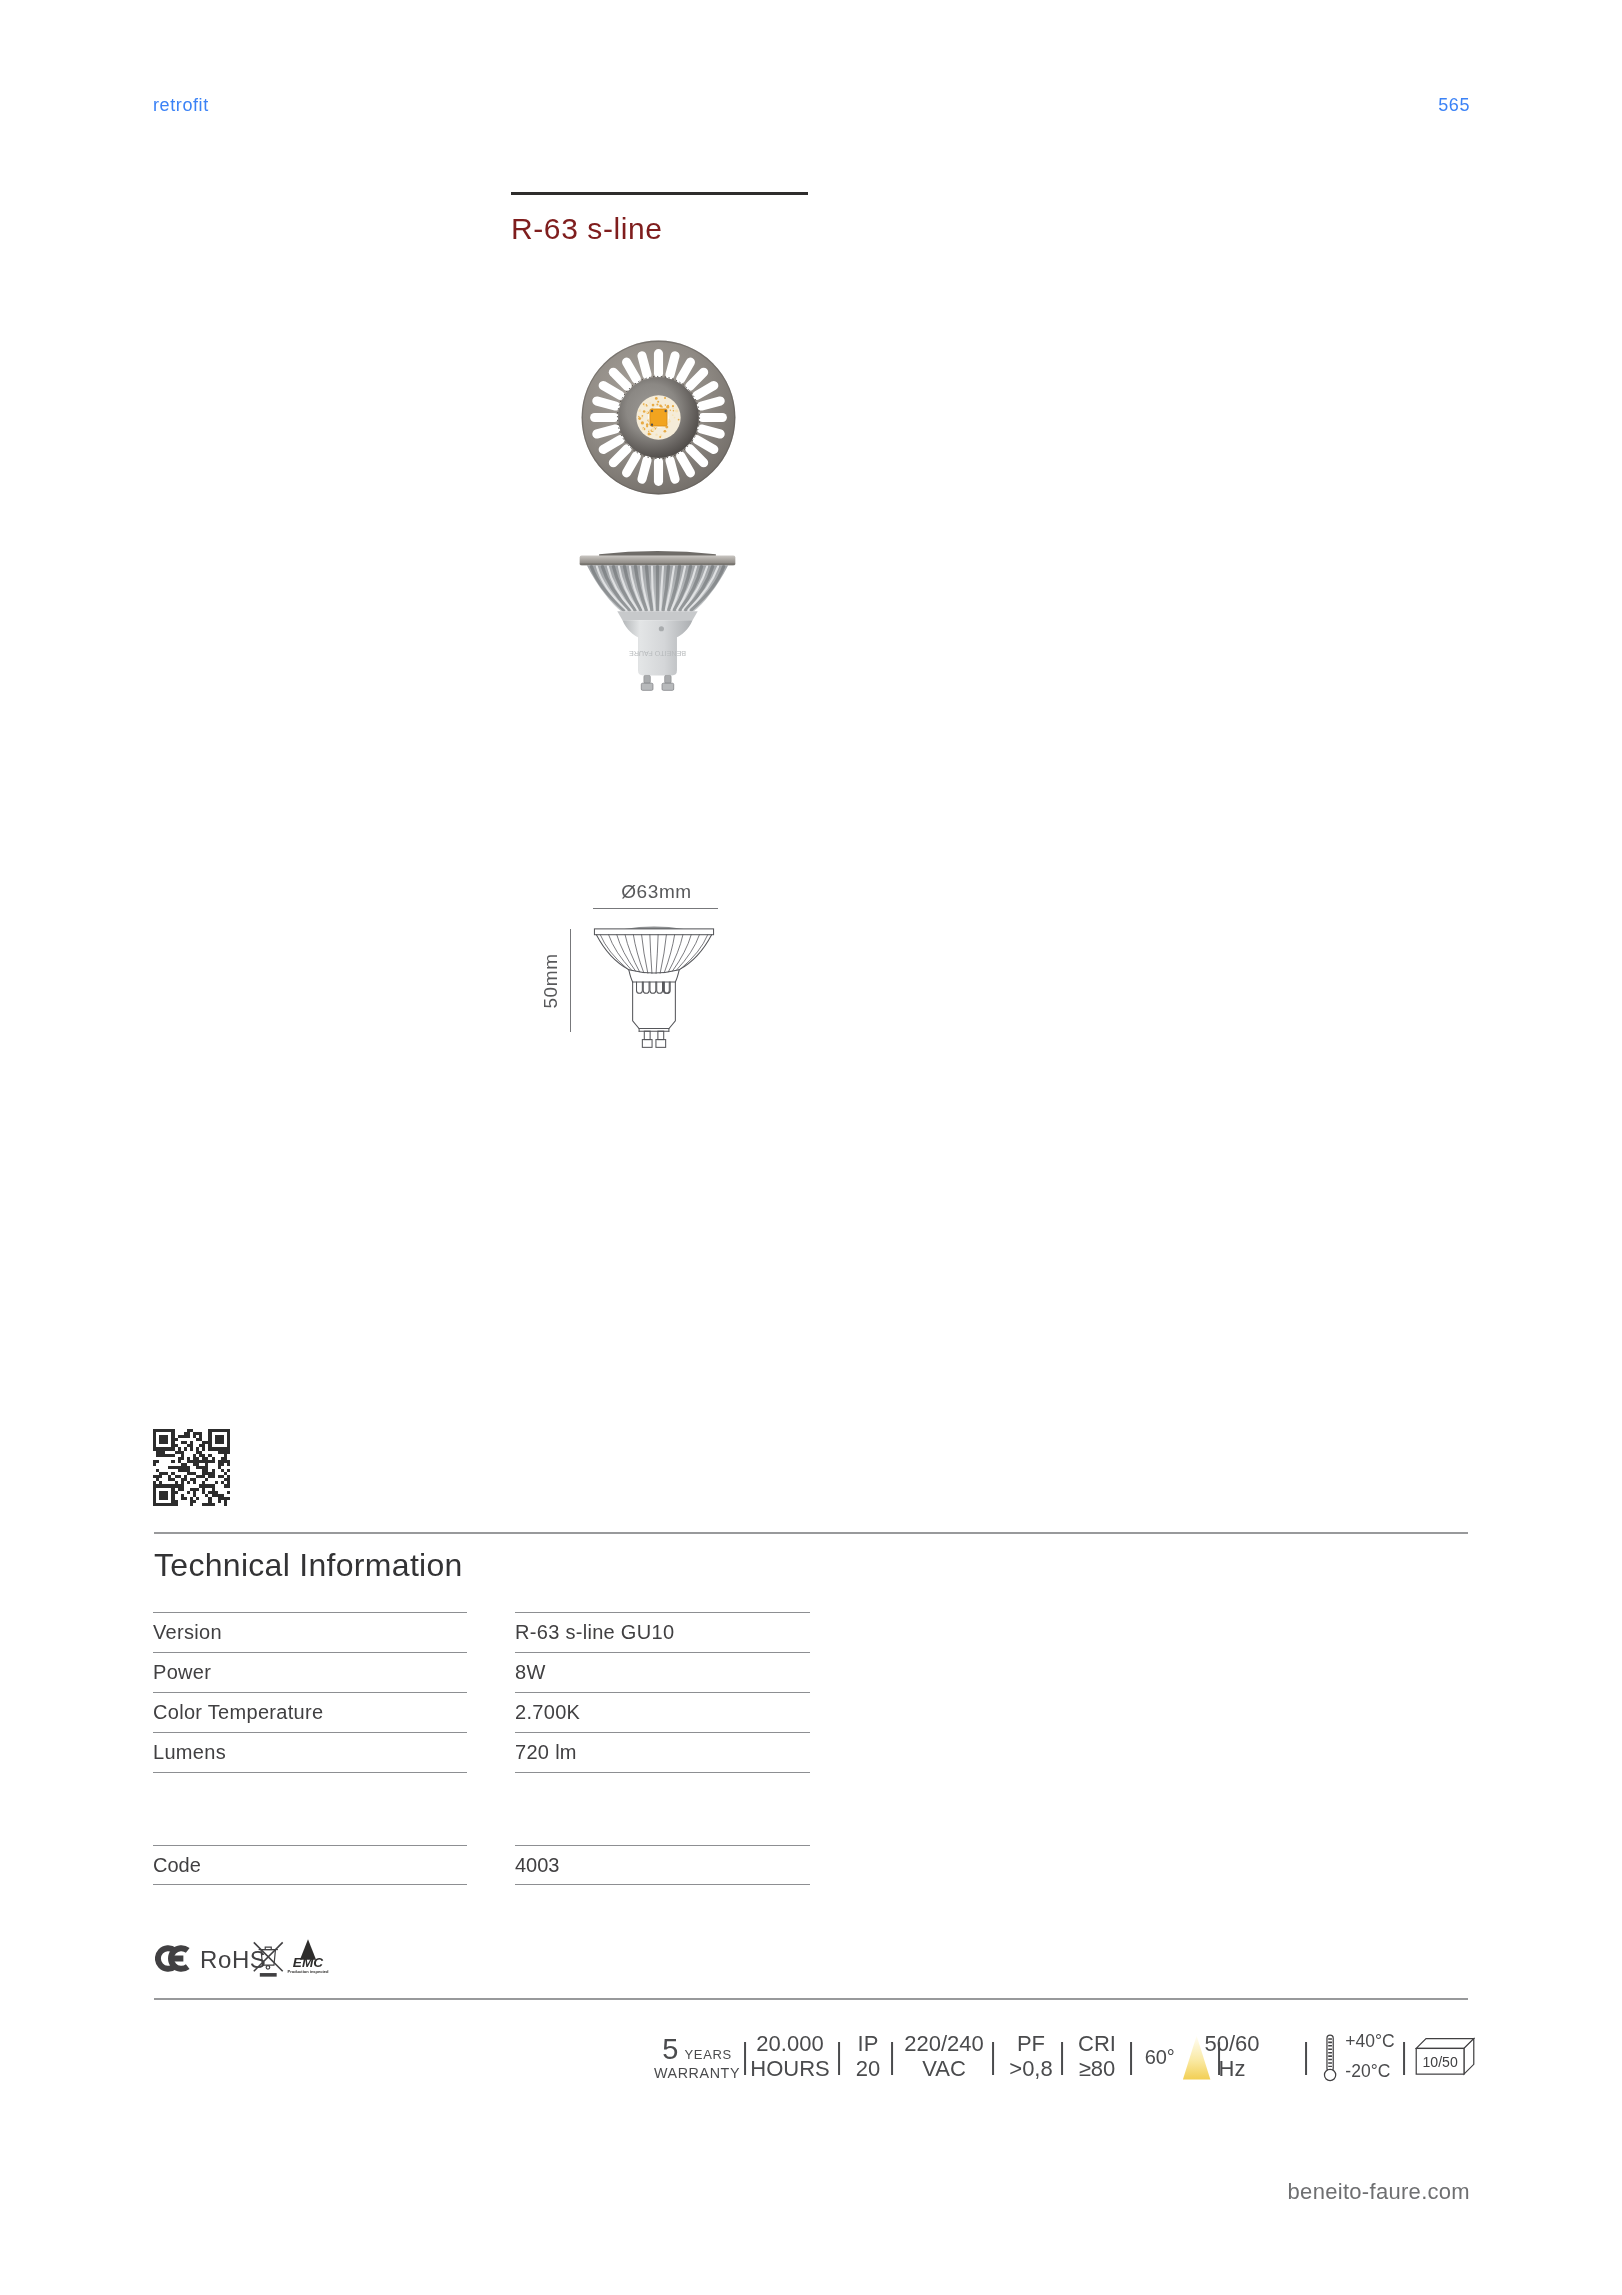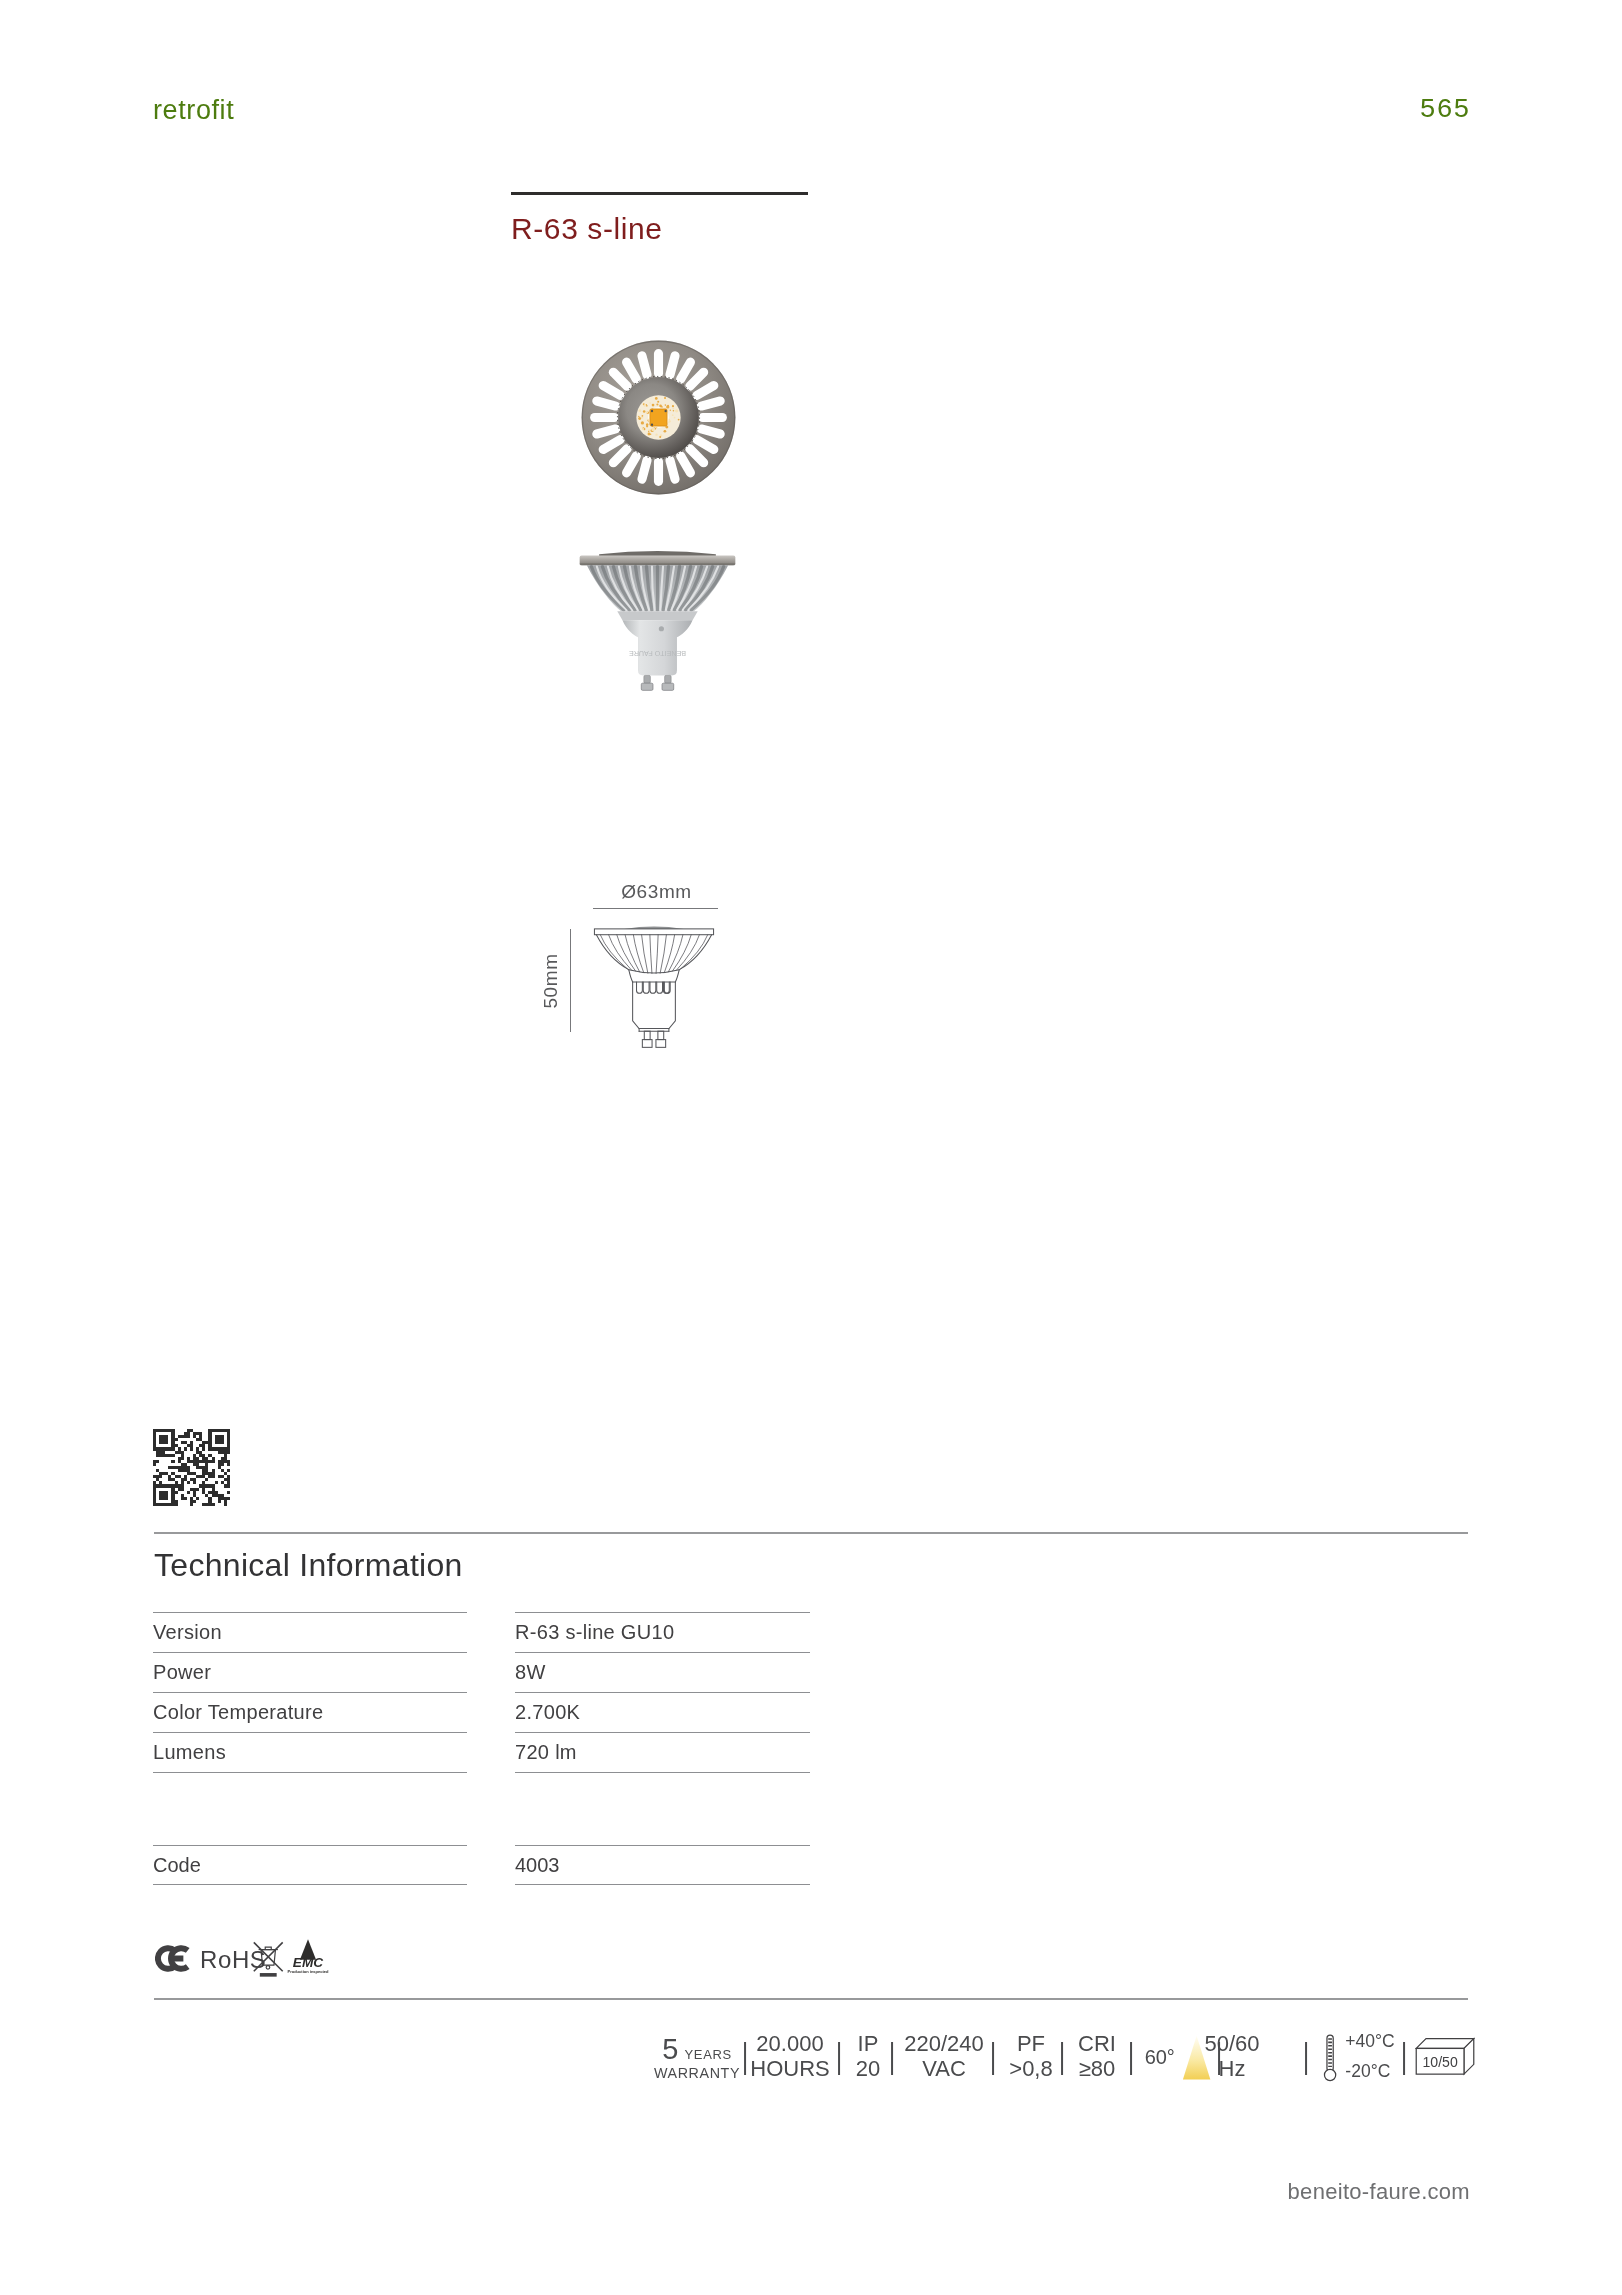--- a/index.html
+++ b/index.html
@@ -1,21 +1,21 @@
 <!DOCTYPE html>
 <html style="font-size:10.4px"><head>
 <meta charset="utf-8">
 <style>
   html,body{margin:0;padding:0;}
   body{
     width:1623px;height:2295px;position:relative;background:#ffffff;
     font-family:"Liberation Sans", sans-serif;color:#414042;overflow:hidden;
   }
   .abs{position:absolute;}
-  .hdr{font-size:27px;color:#4d7c0f;letter-spacing:0.6px;}
+  .hdr{font-size:18px;color:#3b82f6;letter-spacing:0.6px;}
   .title-rule{height:3.2px;background:#2e2d2c;}
   .page-title{font-size:30px;color:#7f1d1d;letter-spacing:0.6px;}
   .dim-label{font-size:19px;color:#58595b;text-align:center;letter-spacing:0.6px;}
   .dim-line{background:#77787b;}
   .tech-heading{font-size:32px;color:#333335;letter-spacing:0.3px;}
   .rule{height:1.9px;background:#98999b;}
   .tcol{position:absolute;}
   .trow{height:39px;border-top:1.3px solid #8d8f92;display:flex;align-items:center;
         font-size:20px;color:#414042;letter-spacing:0.3px;}
   .tcol-close{border-bottom:1.3px solid #8d8f92;}
@@ -32,21 +32,21 @@
   .w-unit{font-size:13px;letter-spacing:0.6px;}
   .w-label{font-size:14.3px;letter-spacing:0.6px;}
   .temps{display:flex;flex-direction:column;font-size:17.5px;line-height:1.25;text-align:left;gap:8px;}
   .footer{font-size:22px;color:#6e6f71;letter-spacing:0.3px;}
   svg text{font-family:"Liberation Sans", sans-serif;}
 </style>
 </head>
 <body>
 
 <div class="abs hdr" style="left:153px;top:95px;">retrofit</div>
-<div class="abs hdr" style="right:153px;top:95px;text-align:center;font-family:Liberation Mono, monospace;">565</div>
+<div class="abs hdr" style="right:153px;top:95px;text-align:center;">565</div>
 
 <div class="abs title-rule" style="left:511px;top:192px;width:297px;"></div>
 <div class="abs page-title" style="left:511px;top:212px;">R-63 s-line</div>
 
 <svg class="abs" style="left:579px;top:338px;" width="159" height="159" viewBox="0 0 244 244">
   <defs>
     <radialGradient id="mg" cx="40%" cy="35%" r="75%">
       <stop offset="0" stop-color="#a8a29b"></stop>
         <stop offset="0.55" stop-color="#8f8a84"></stop>
         <stop offset="1" stop-color="#6d6863"></stop>

